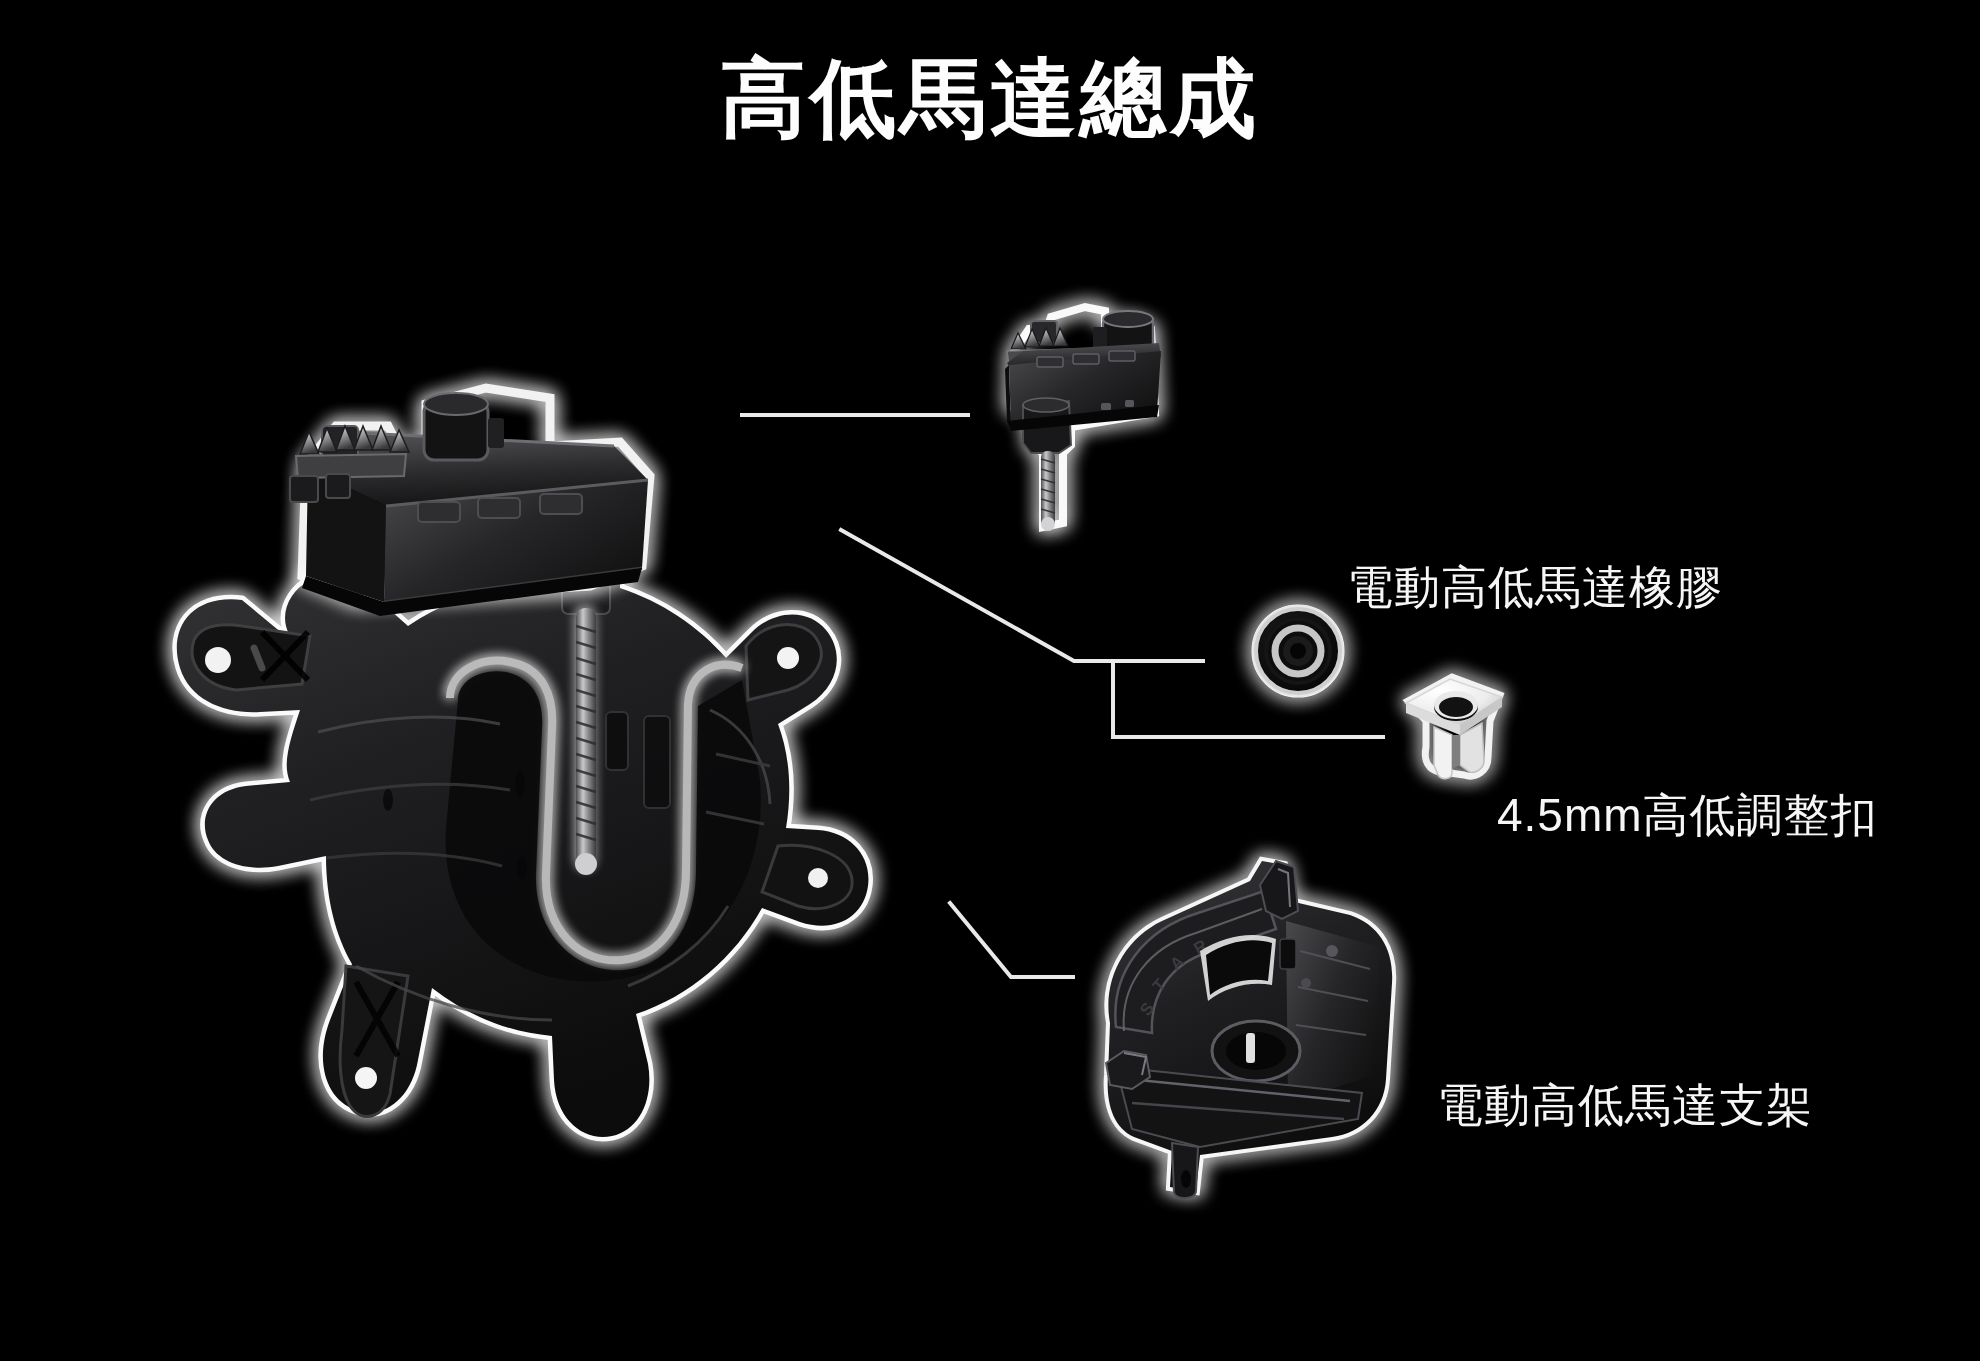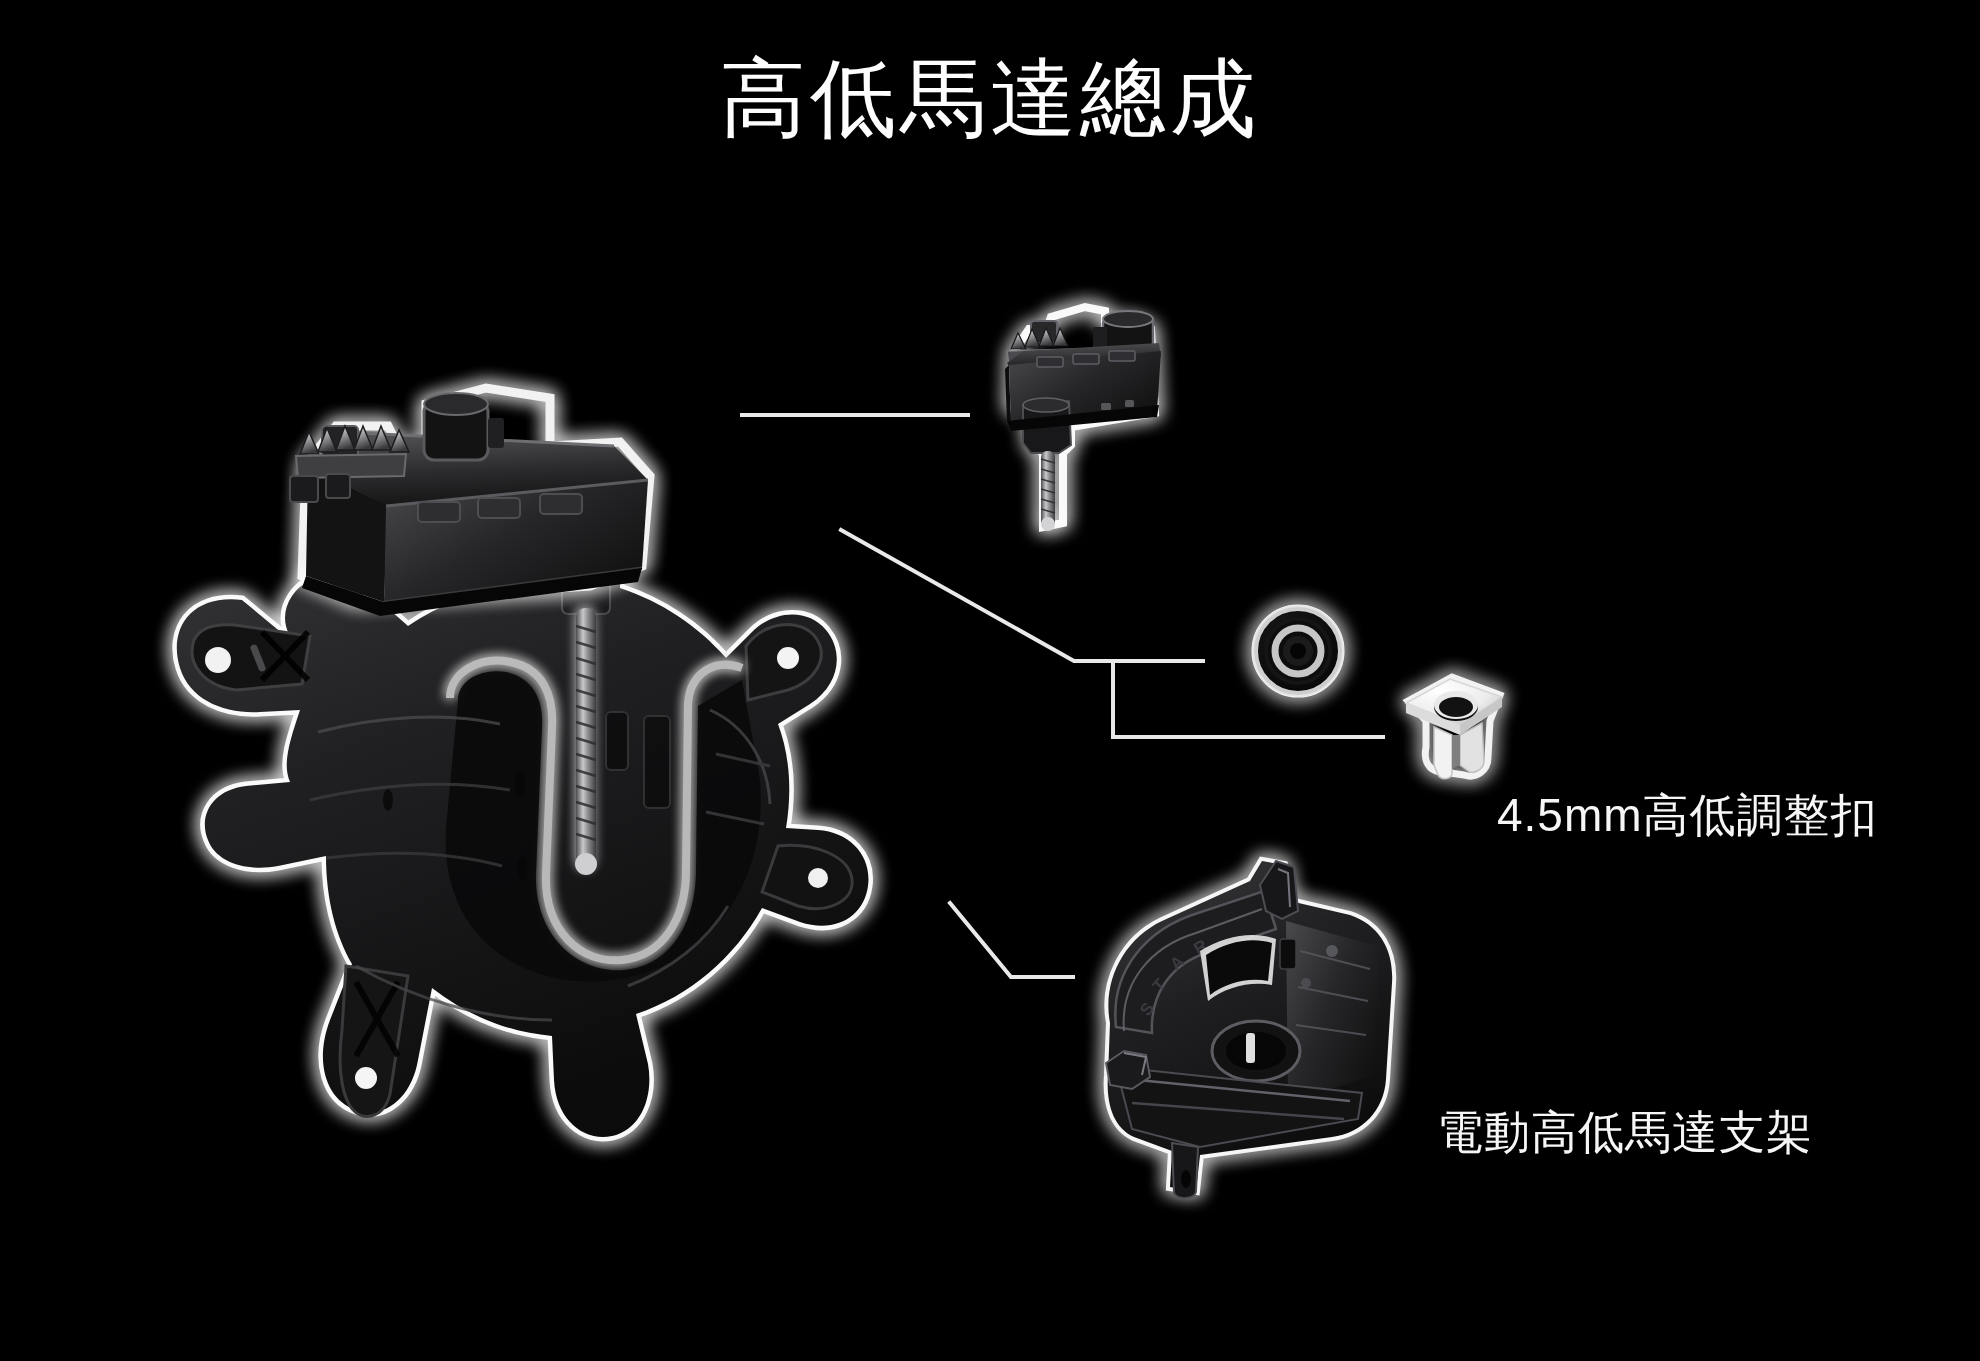--- a/index.html
+++ b/index.html
@@ -11,21 +11,21 @@
   }
   #stage{position:absolute;inset:0;background:#000;}
 
   
   .title{
     position:absolute;left:0;right:0;top:52px;
     text-align:center;
     font-size:86px;line-height:1.08;
     letter-spacing:4px;
     color:#fdfdfd;
-    font-weight:400;
+    font-weight:700;
     white-space:nowrap;
   }
 
   
   .label{
     position:absolute;
     font-size:46px;line-height:1.1;
     color:#f6f6f6;
     white-space:nowrap;
     font-weight:400;
@@ -478,18 +478,19 @@
         <path d="M 56 208 L 74 196 L 96 200 L 100 222 L 82 234 L 60 230 Z" fill="#1a1a1c" stroke="#5a5a60" stroke-width="2"></path>
         <path d="M 74 198 L 96 202 L 92 220" fill="none" stroke="#7a7a82" stroke-width="2"></path>
       </g>
 
       <path d="M 122 288 L 148 292 L 146 336 C 146 344 128 346 124 338 Z" fill="#171719" stroke="#4d4d53" stroke-width="2"></path>
       <ellipse cx="136" cy="324" rx="5" ry="9" fill="#050505"></ellipse>
     </svg>
   </div>
 
 
+  <div class="label" style="left:1347px;top:562px;">電動高低馬達橡膠</div>
 
   <div class="label" style="left:1497px;top:790px;">4.5mm高低調整扣</div>
 
-  <div class="label" style="left:1437px;top:1108px;font-family:Liberation Serif, serif;">電動高低馬達支架</div>
+  <div class="label" style="left:1437px;top:1080px;">電動高低馬達支架</div>
 
 </div>
 
 </body></html>

